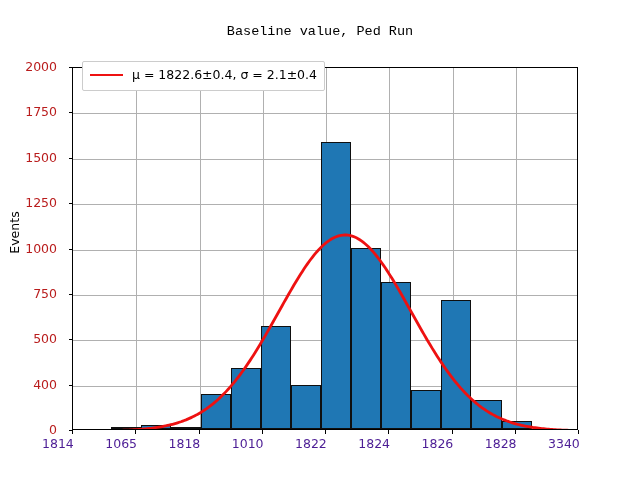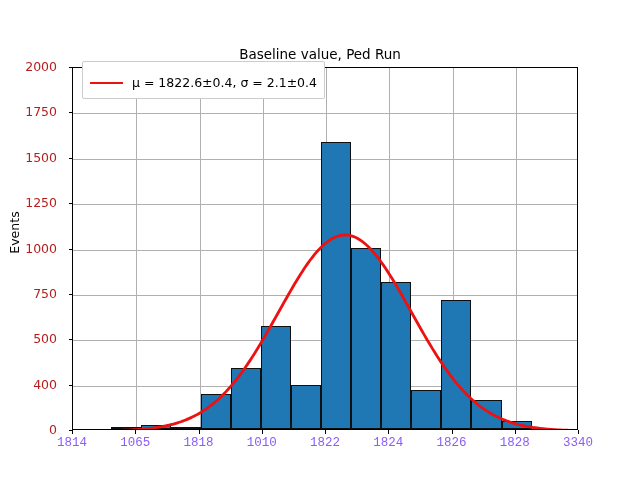--- a/index.html
+++ b/index.html
@@ -16,26 +16,27 @@
   #figure {
     position: relative;
     width: 640px;
     height: 480px;
     background: #ffffff;
   }
   
   #chart-title {
     position: absolute;
     left: 0;
-    top: 46px;
+    top: 24px;
     width: 640px;
     text-align: center;
     font-size: 13.5px;
     color: #000000;
     line-height: 16px;
+    font-family: Liberation Mono, monospace;
   }
   
   #plot-area {
     position: absolute;
     left: 72px;
     top: 67px;
     width: 506px;
     height: 363px;
     box-sizing: border-box;
     border: 1.1px solid #000000;
@@ -76,25 +77,23 @@
     position: absolute;
     left: 68.5px;
     width: 3.5px;
     height: 1px;
     background: #000000;
   }
   .xtick-label {
     position: absolute;
     top: 436px;
     font-size: 12.5px;
-    color: #8b5cf6;
-    text-align: center;
+    color: #4c1d95;
     width: 60px;
     margin-left: -30px;
-    font-family: Liberation Mono, monospace;
   }
   .ytick-label {
     position: absolute;
     left: 0;
     width: 62px;
     text-align: right;
     font-size: 12.5px;
     color: #b91c1c;
     margin-top: -8px;
     padding-right: 5px;
@@ -122,21 +121,21 @@
     transform-origin: center center;
   }
   
   #legend {
     position: absolute;
     left: 82px;
     top: 61px;
     background: #ffffff;
     border: 0.9px solid #cccccc;
     border-radius: 2px;
-    padding: 11px 7px 6px 7px;
+    padding: 3px 7px 6px 7px;
     box-shadow: none;
   }
   .legend-row {
     display: flex;
     align-items: center;
     height: 19px;
   }
   .legend-line-swatch {
     width: 33px;
     height: 0;

